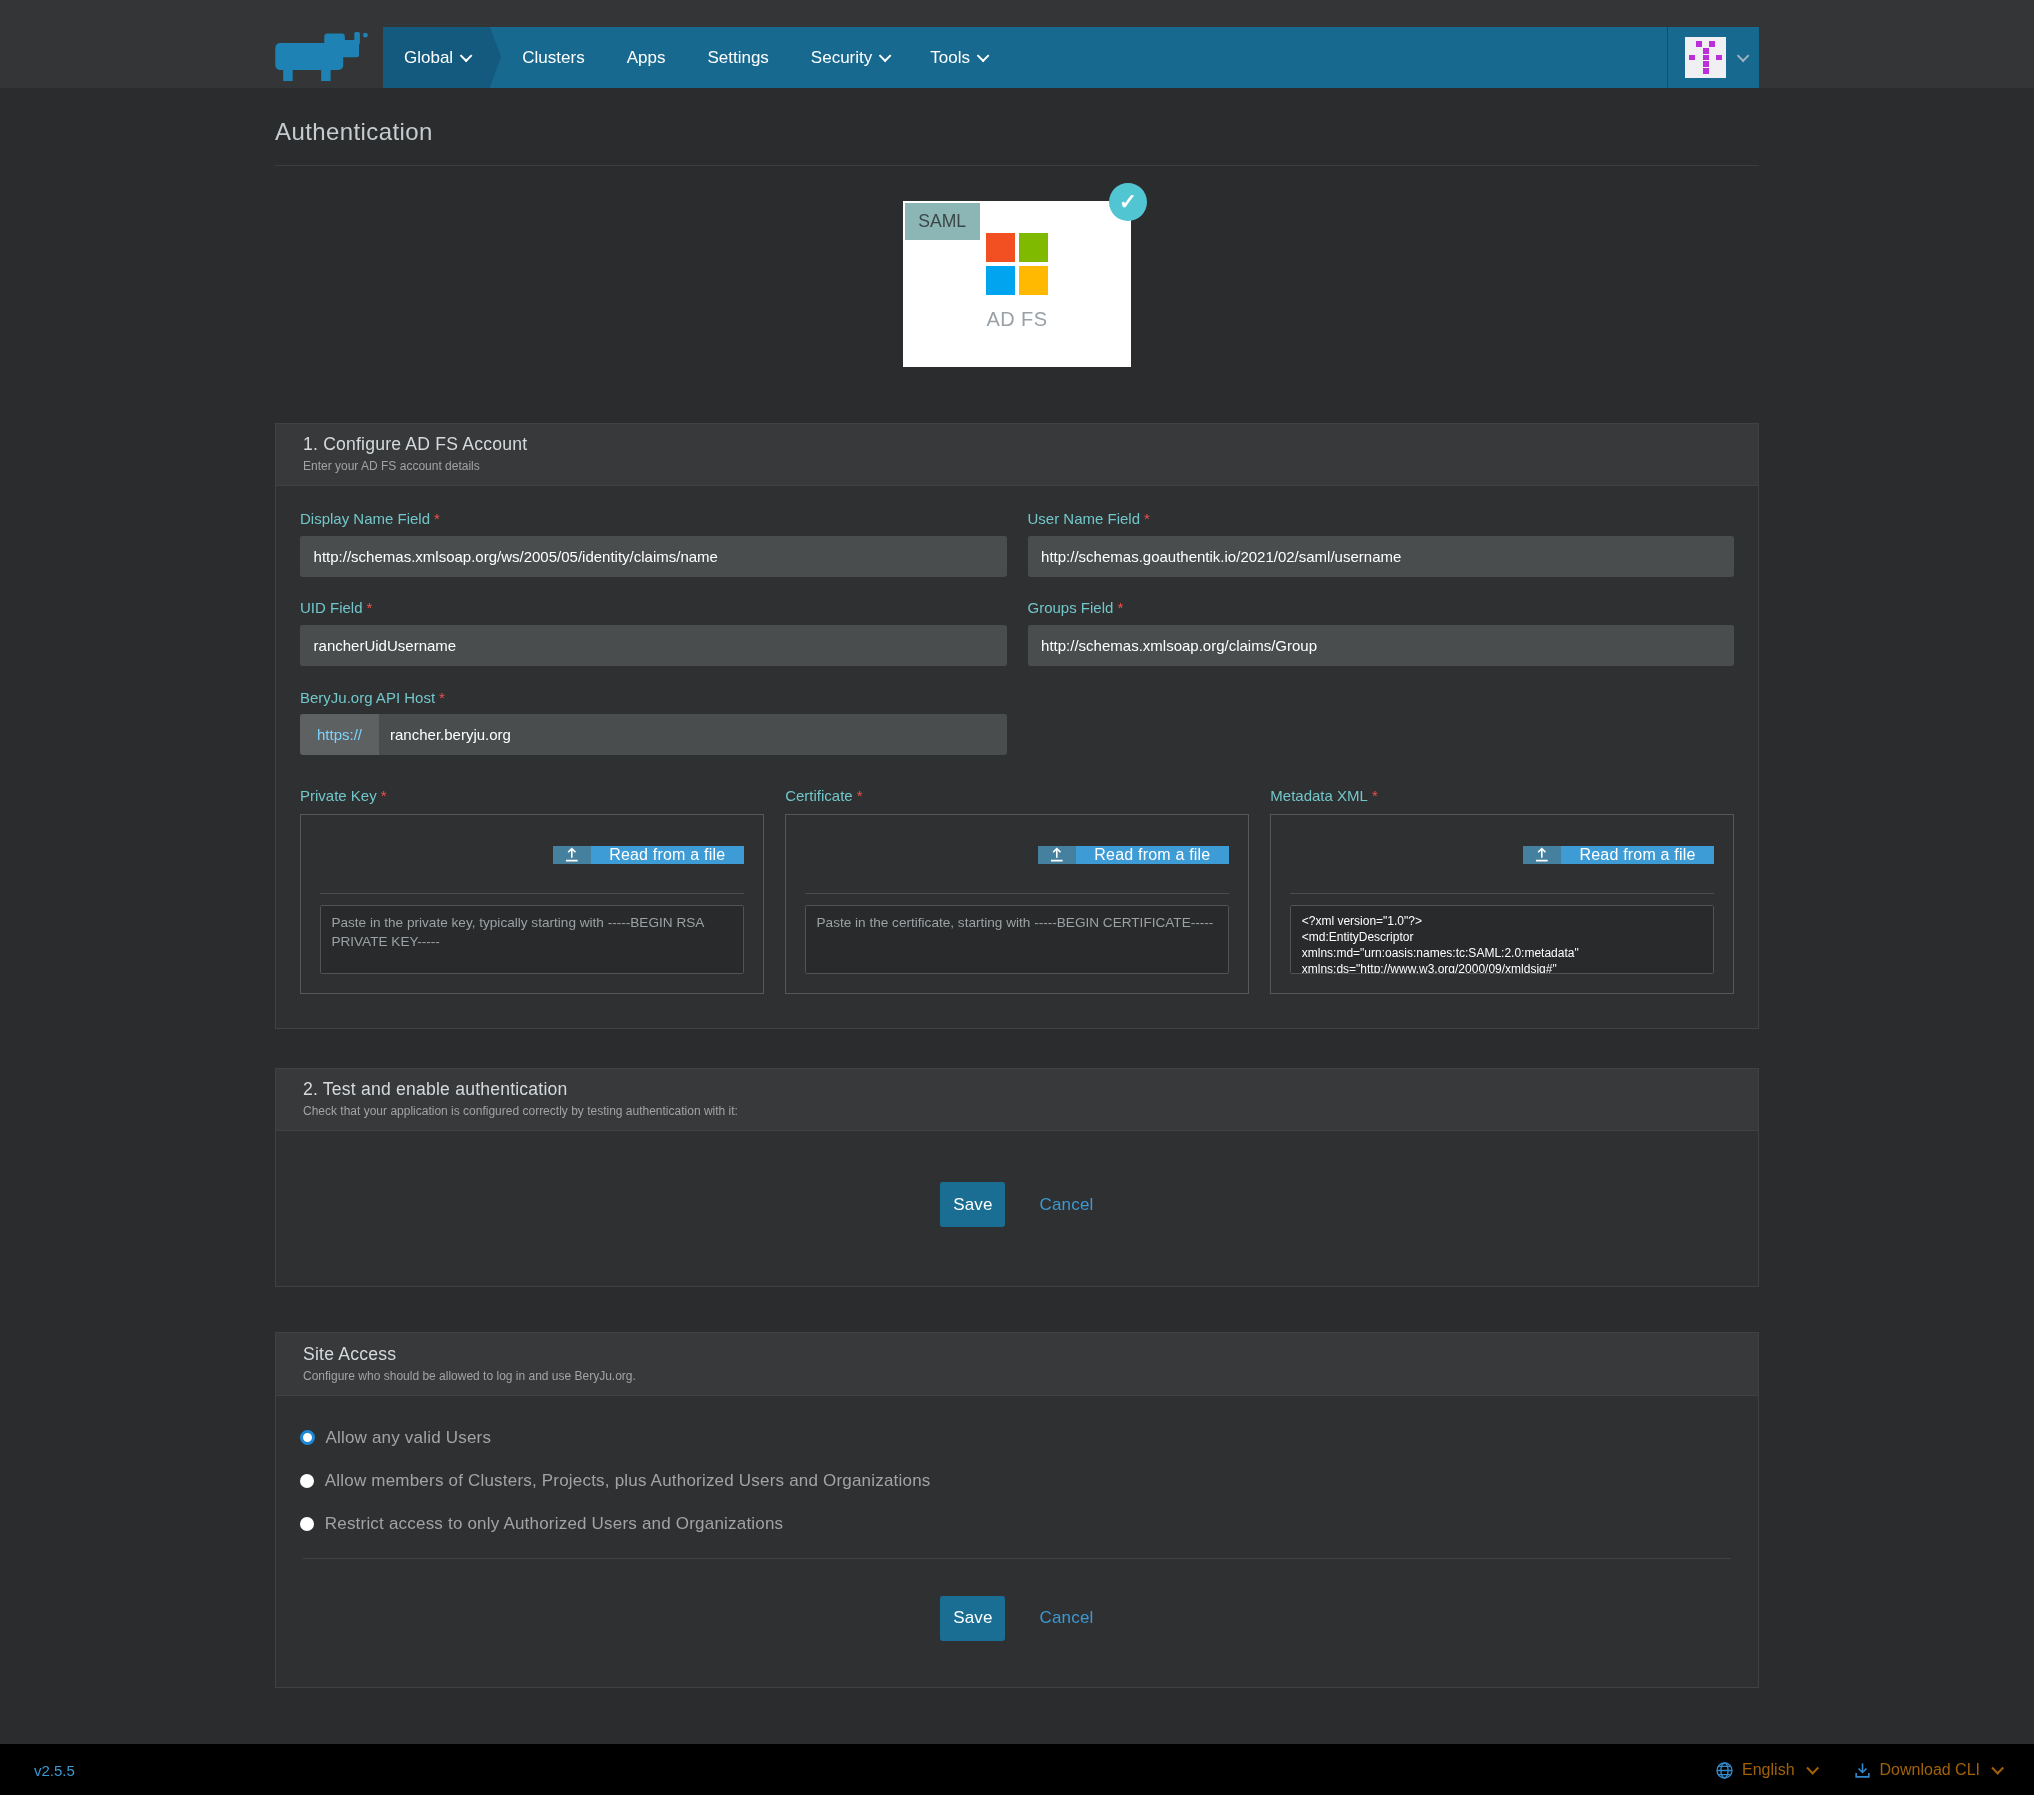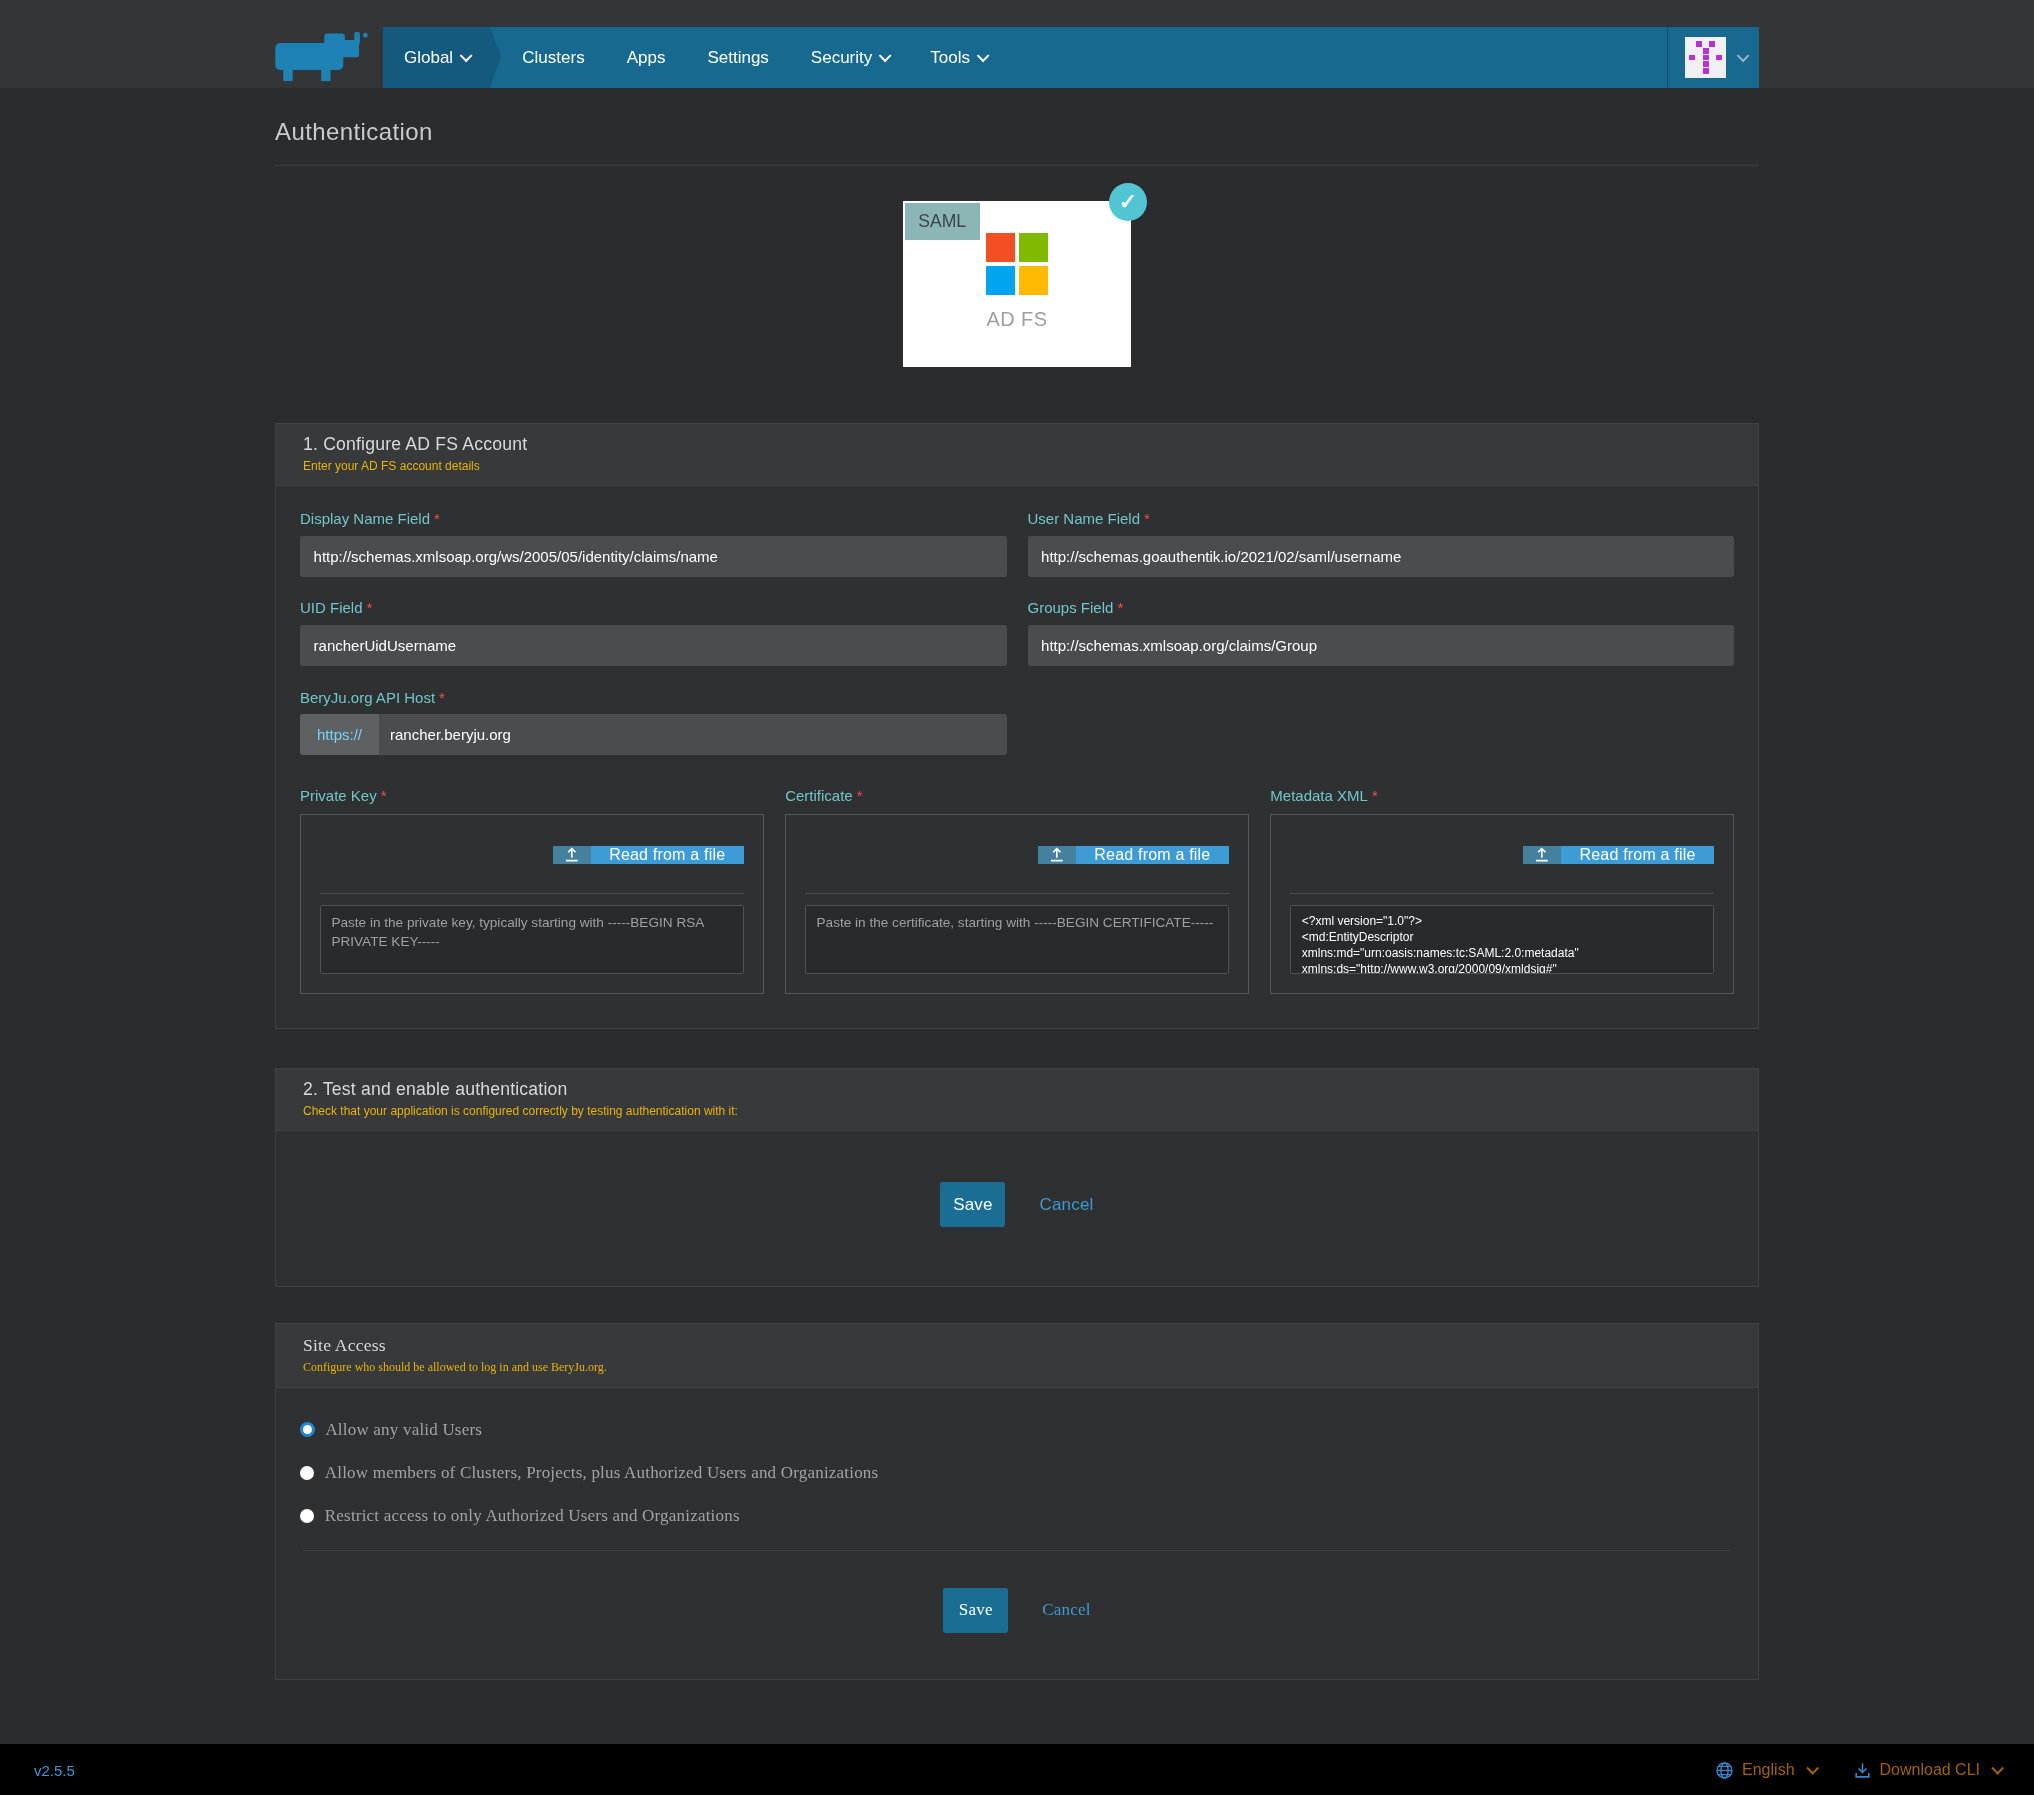--- a/index.html
+++ b/index.html
@@ -61,24 +61,24 @@
   .ms-logo { position: absolute; top: 32px; left: 50%; transform: translateX(-50%); display: grid; grid-template: 29px 29px / 29px 29px; gap: 4px; }
   .ms-logo i { display: block; }
   .ms-r { background: #f25022; } .ms-g { background: #7fba00; }
   .ms-b { background: #00a4ef; } .ms-y { background: #ffb900; }
   .card-name { position: absolute; bottom: 36px; width: 100%; text-align: center; color: #9aa1a6; font-size: 20px; letter-spacing: 0.4px; }
 
   
   .panel { border: 0.8px solid #3f4243; background: #2e3031; }
   .panel-1 { margin-top: 56px; }
   .panel-2 { margin-top: 39px; }
-  .panel-3 { margin-top: 36px; font-family: Liberation Serif, serif; }
+  .panel-3 { margin-top: 45px; }
   .panel-header { background: #37393b; border-bottom: 0.8px solid #3f4243; padding: 10.4px 27px 12px; }
   .panel-header h2 { margin: 0; font-size: 17.6px; font-weight: 400; color: #d6dadc; letter-spacing: 0.2px; }
-  .panel-header p { margin: 4px 0 0; font-size: 12px; color: #eab308; }
+  .panel-header p { margin: 4px 0 0; font-size: 12px; color: #a3a3a3; }
   .panel-body { padding: 24px 24px 34px; }
 
   
   .form-grid { display: grid; grid-template-columns: 1fr 1fr; column-gap: 21px; row-gap: 22.3px; }
   .field-label { display: block; color: #72c6ca; font-size: 15px; margin-bottom: 8.8px; }
   .req { color: #f0504d; margin-left: 4px; }
   .text-input {
     width: 100%; height: 41px; background: #4a4d4e; border: none; border-radius: 2.4px;
     color: #fff; font-size: 15px; padding: 0 13.6px; font-family: inherit; outline: none;
   }

